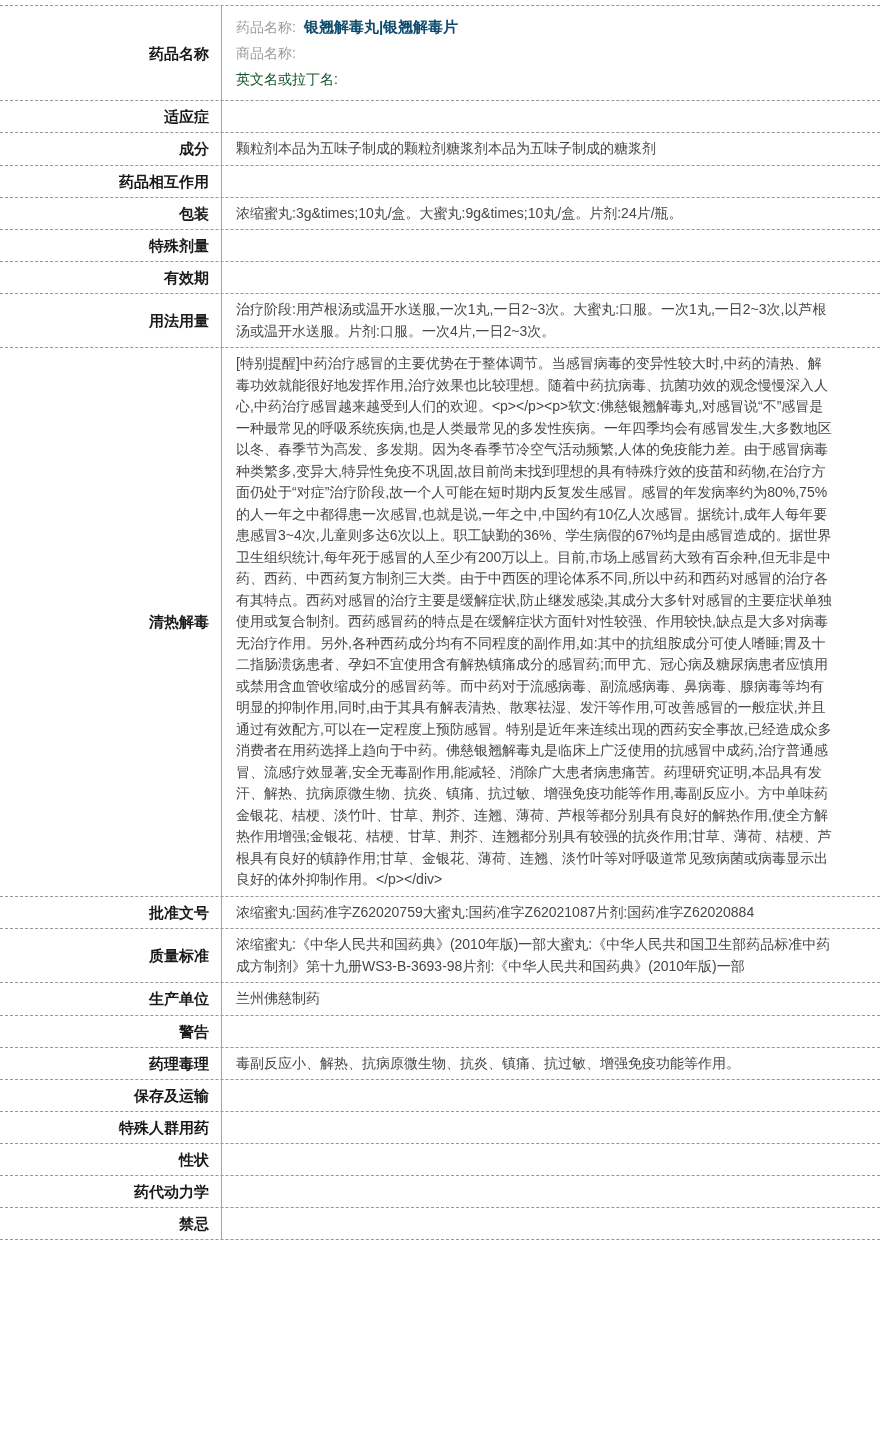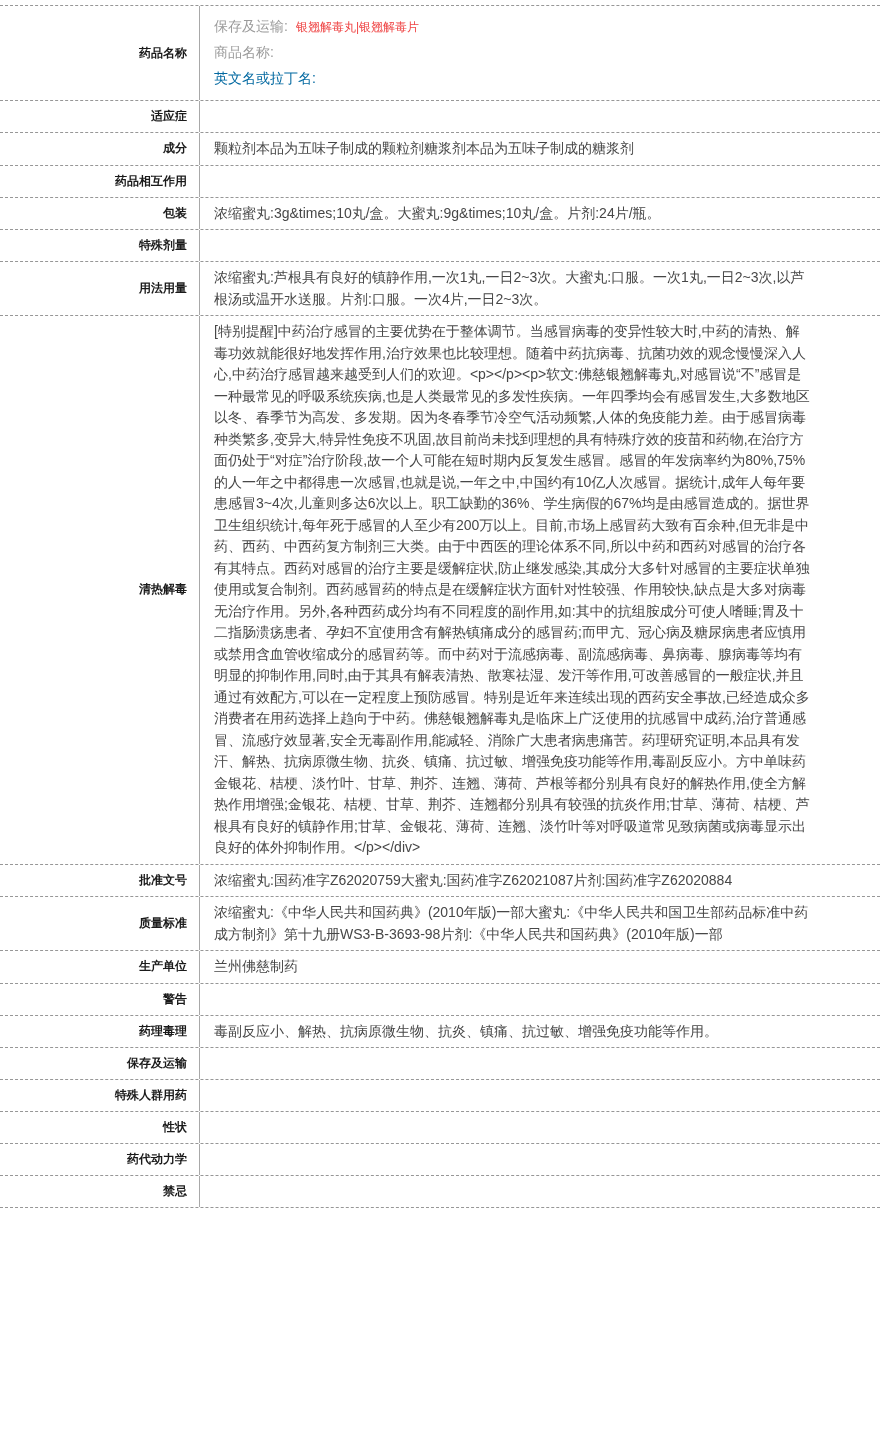--- a/index.html
+++ b/index.html
@@ -24,25 +24,26 @@
   }
   .label-cell {
     flex: 0 0 200px;
     width: 200px;
     box-sizing: border-box;
     padding: 5px 12px 5px 0;
     display: flex;
     align-items: center;
     justify-content: flex-end;
     text-align: right;
-    font-size: 12px;
+    font-size: 15px;
     font-weight: bold;
     color: #1a1a1a;
     line-height: 21px;
     border-right: 1px solid #a8a8a8;
+    margin-left: 22px;
   }
   .content-cell {
     flex: 1 1 auto;
     box-sizing: border-box;
     padding: 5px 10px 5px 14px;
     font-size: 14px;
     color: #474747;
     line-height: 21.5px;
   }
   .content-text {
@@ -56,39 +57,39 @@
   .name-line {
     line-height: 25px;
     white-space: nowrap;
   }
   .name-line .muted-label {
     color: #9b9b9b;
     font-size: 14px;
     margin-right: 8px;
   }
   .name-line.latin .muted-label {
-    color: #0369a1;
+    color: #14532d;
   }
   .name-value {
-    color: #ef4444;
-    font-size: 12px;
-    font-weight: normal;
+    color: #0c4a6e;
+    font-size: 15px;
+    font-weight: bold;
   }
 </style>
 </head>
 <body>
 
 <div class="drug-table">
 
   <div class="row name-row">
     <div class="label-cell">药品名称</div>
     <div class="content-cell">
       <div class="content-text">
         <div class="name-line">
-          <span class="muted-label">保存及运输:</span><span class="name-value">银翘解毒丸|银翘解毒片</span>
+          <span class="muted-label">药品名称:</span><span class="name-value">银翘解毒丸|银翘解毒片</span>
         </div>
         <div class="name-line">
           <span class="muted-label">商品名称:</span><span class="name-value"></span>
         </div>
         <div class="name-line latin">
           <span class="muted-label">英文名或拉丁名:</span><span class="name-value"></span>
         </div>
       </div>
     </div>
   </div>
@@ -118,25 +119,31 @@
       </div>
   </div>
 
   <div class="row">
     <div class="label-cell">特殊剂量</div>
     <div class="content-cell">
         <div class="content-text"></div>
       </div>
   </div>
 
+  <div class="row">
+    <div class="label-cell">有效期</div>
+    <div class="content-cell">
+        <div class="content-text"></div>
+      </div>
+  </div>
 
   <div class="row">
     <div class="label-cell">用法用量</div>
     <div class="content-cell">
-        <div class="content-text">浓缩蜜丸:芦根具有良好的镇静作用,一次1丸,一日2~3次。大蜜丸:口服。一次1丸,一日2~3次,以芦根汤或温开水送服。片剂:口服。一次4片,一日2~3次。</div>
+        <div class="content-text">治疗阶段:用芦根汤或温开水送服,一次1丸,一日2~3次。大蜜丸:口服。一次1丸,一日2~3次,以芦根汤或温开水送服。片剂:口服。一次4片,一日2~3次。</div>
       </div>
   </div>
 
   <div class="row">
     <div class="label-cell">清热解毒</div>
     <div class="content-cell">
         <div class="content-text">[特别提醒]中药治疗感冒的主要优势在于整体调节。当感冒病毒的变异性较大时,中药的清热、解毒功效就能很好地发挥作用,治疗效果也比较理想。随着中药抗病毒、抗菌功效的观念慢慢深入人心,中药治疗感冒越来越受到人们的欢迎。&lt;p&gt;&lt;/p&gt;&lt;p&gt;软文:佛慈银翘解毒丸,对感冒说“不”感冒是一种最常见的呼吸系统疾病,也是人类最常见的多发性疾病。一年四季均会有感冒发生,大多数地区以冬、春季节为高发、多发期。因为冬春季节冷空气活动频繁,人体的免疫能力差。由于感冒病毒种类繁多,变异大,特异性免疫不巩固,故目前尚未找到理想的具有特殊疗效的疫苗和药物,在治疗方面仍处于“对症”治疗阶段,故一个人可能在短时期内反复发生感冒。感冒的年发病率约为80%,75%的人一年之中都得患一次感冒,也就是说,一年之中,中国约有10亿人次感冒。据统计,成年人每年要患感冒3~4次,儿童则多达6次以上。职工缺勤的36%、学生病假的67%均是由感冒造成的。据世界卫生组织统计,每年死于感冒的人至少有200万以上。目前,市场上感冒药大致有百余种,但无非是中药、西药、中西药复方制剂三大类。由于中西医的理论体系不同,所以中药和西药对感冒的治疗各有其特点。西药对感冒的治疗主要是缓解症状,防止继发感染,其成分大多针对感冒的主要症状单独使用或复合制剂。西药感冒药的特点是在缓解症状方面针对性较强、作用较快,缺点是大多对病毒无治疗作用。另外,各种西药成分均有不同程度的副作用,如:其中的抗组胺成分可使人嗜睡;胃及十二指肠溃疡患者、孕妇不宜使用含有解热镇痛成分的感冒药;而甲亢、冠心病及糖尿病患者应慎用或禁用含血管收缩成分的感冒药等。而中药对于流感病毒、副流感病毒、鼻病毒、腺病毒等均有明显的抑制作用,同时,由于其具有解表清热、散寒祛湿、发汗等作用,可改善感冒的一般症状,并且通过有效配方,可以在一定程度上预防感冒。特别是近年来连续出现的西药安全事故,已经造成众多消费者在用药选择上趋向于中药。佛慈银翘解毒丸是临床上广泛使用的抗感冒中成药,治疗普通感冒、流感疗效显著,安全无毒副作用,能减轻、消除广大患者病患痛苦。药理研究证明,本品具有发汗、解热、抗病原微生物、抗炎、镇痛、抗过敏、增强免疫功能等作用,毒副反应小。方中单味药金银花、桔梗、淡竹叶、甘草、荆芥、连翘、薄荷、芦根等都分别具有良好的解热作用,使全方解热作用增强;金银花、桔梗、甘草、荆芥、连翘都分别具有较强的抗炎作用;甘草、薄荷、桔梗、芦根具有良好的镇静作用;甘草、金银花、薄荷、连翘、淡竹叶等对呼吸道常见致病菌或病毒显示出良好的体外抑制作用。&lt;/p&gt;&lt;/div&gt;</div>
       </div>
   </div>
 

